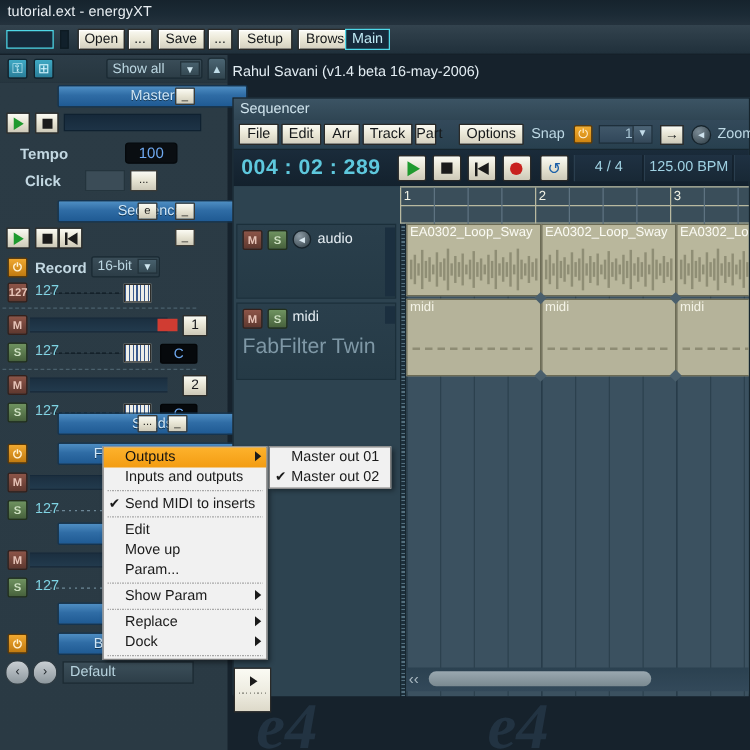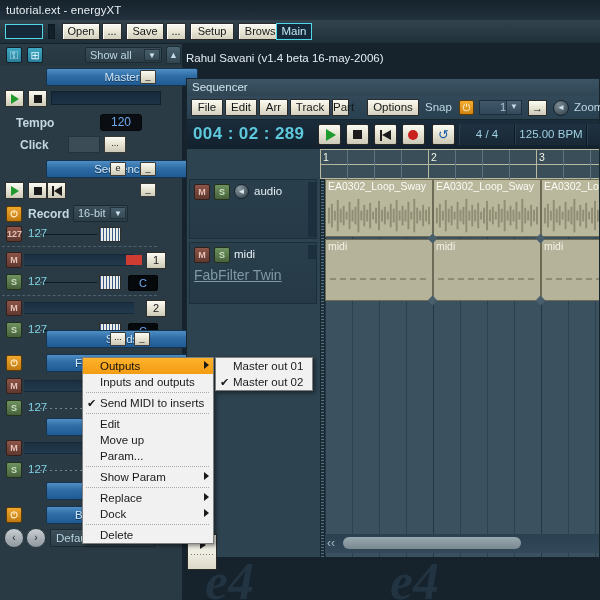--- a/index.html
+++ b/index.html
@@ -288,21 +288,21 @@
   .tkhdrzone {
     position: absolute; left: 0; top: 70px; width: 133px; height: 408px;
     background: #2d4350;
   }
   .tkhdr {
     position: absolute; left: 2px; width: 128px;
     background: linear-gradient(180deg,#2a3f4c 0%,#253a46 100%);
     border: 1px solid #1b2f3a;
   }
   .tkname { position: absolute; color: #e6eef3; font-size: 11.5px; }
-  .tksub { position: absolute; color: #7f98a6; font-size: 14px; text-decoration: underline; }
+  .tksub { position: absolute; color: #7f98a6; font-size: 17px; }
   .tkbar { position: absolute; width: 8px; background: #1b2f3f; }
   .tkdir {
     position: absolute; width: 15px; height: 15px; border-radius: 50%;
     background: radial-gradient(circle at 35% 30%, #8d9ba5, #2a3840);
     border: 1px solid #16222a; color: #dbe9f1; font-size: 8px;
     line-height: 13px; text-align: center;
   }
   .vstrip {
     position: absolute; left: 133px; top: 100px; width: 5px; height: 378px;
     background: repeating-linear-gradient(180deg,#1d2f3b 0,#1d2f3b 2px,#54707f 2px,#54707f 3px);
@@ -424,21 +424,21 @@
 
     <div class="playbtn" style="left:5px; top:24px;">
         <span class="tri"></span>
       </div>
     <div class="stopbtn" style="left:28px; top:24px;">
         <span class="sq"></span>
       </div>
     <div class="slot" style="left:51px; top:25px; width:110px;"></div>
 
     <div class="lbl" style="left:16px; top:50px;">Tempo</div>
-    <div class="numbox" style="left:100px; top:48px; width:42px; height:17px;">120</div>
+    <div class="numbox" style="left:100px; top:48px; width:42px; height:17px;">100</div>
 
     <div class="lbl" style="left:20px; top:72px;">Click</div>
     <div class="clickbox" style="left:68px; top:70px; width:32px; height:17px;"></div>
     <div class="minibtn" style="left:104px; top:70px; width:22px; height:17px; line-height:12px;">...</div>
 
     <div class="sb-hdr" style="left:3px; top:94px; width:152px;">
       <span>Sequencer</span>
     </div>
     <div class="minibtn" style="left:110px; top:96px;">e</div>
     <div class="minibtn" style="left:140px; top:96px;">_</div>
@@ -792,21 +792,20 @@
         <div class="ctxsep"></div>
         <div class="ctxitem"><span>Edit</span></div>
         <div class="ctxitem"><span>Move up</span></div>
         <div class="ctxitem"><span>Param...</span></div>
         <div class="ctxsep"></div>
         <div class="ctxitem"><span>Show Param</span><span class="sub"></span></div>
         <div class="ctxsep"></div>
         <div class="ctxitem"><span>Replace</span><span class="sub"></span></div>
         <div class="ctxitem"><span>Dock</span><span class="sub"></span></div>
         <div class="ctxsep"></div>
-        <div class="ctxitem"><span>Delete</span></div>
       </div>
   </div>
   <div class="ctxsub">
     <div id="ctx-sub-items">
         <div class="ctxitem"><span>Master out 01</span></div>
         <div class="ctxitem"><span class="ck">✔</span><span>Master out 02</span></div>
       </div>
   </div>
 
 </div>

